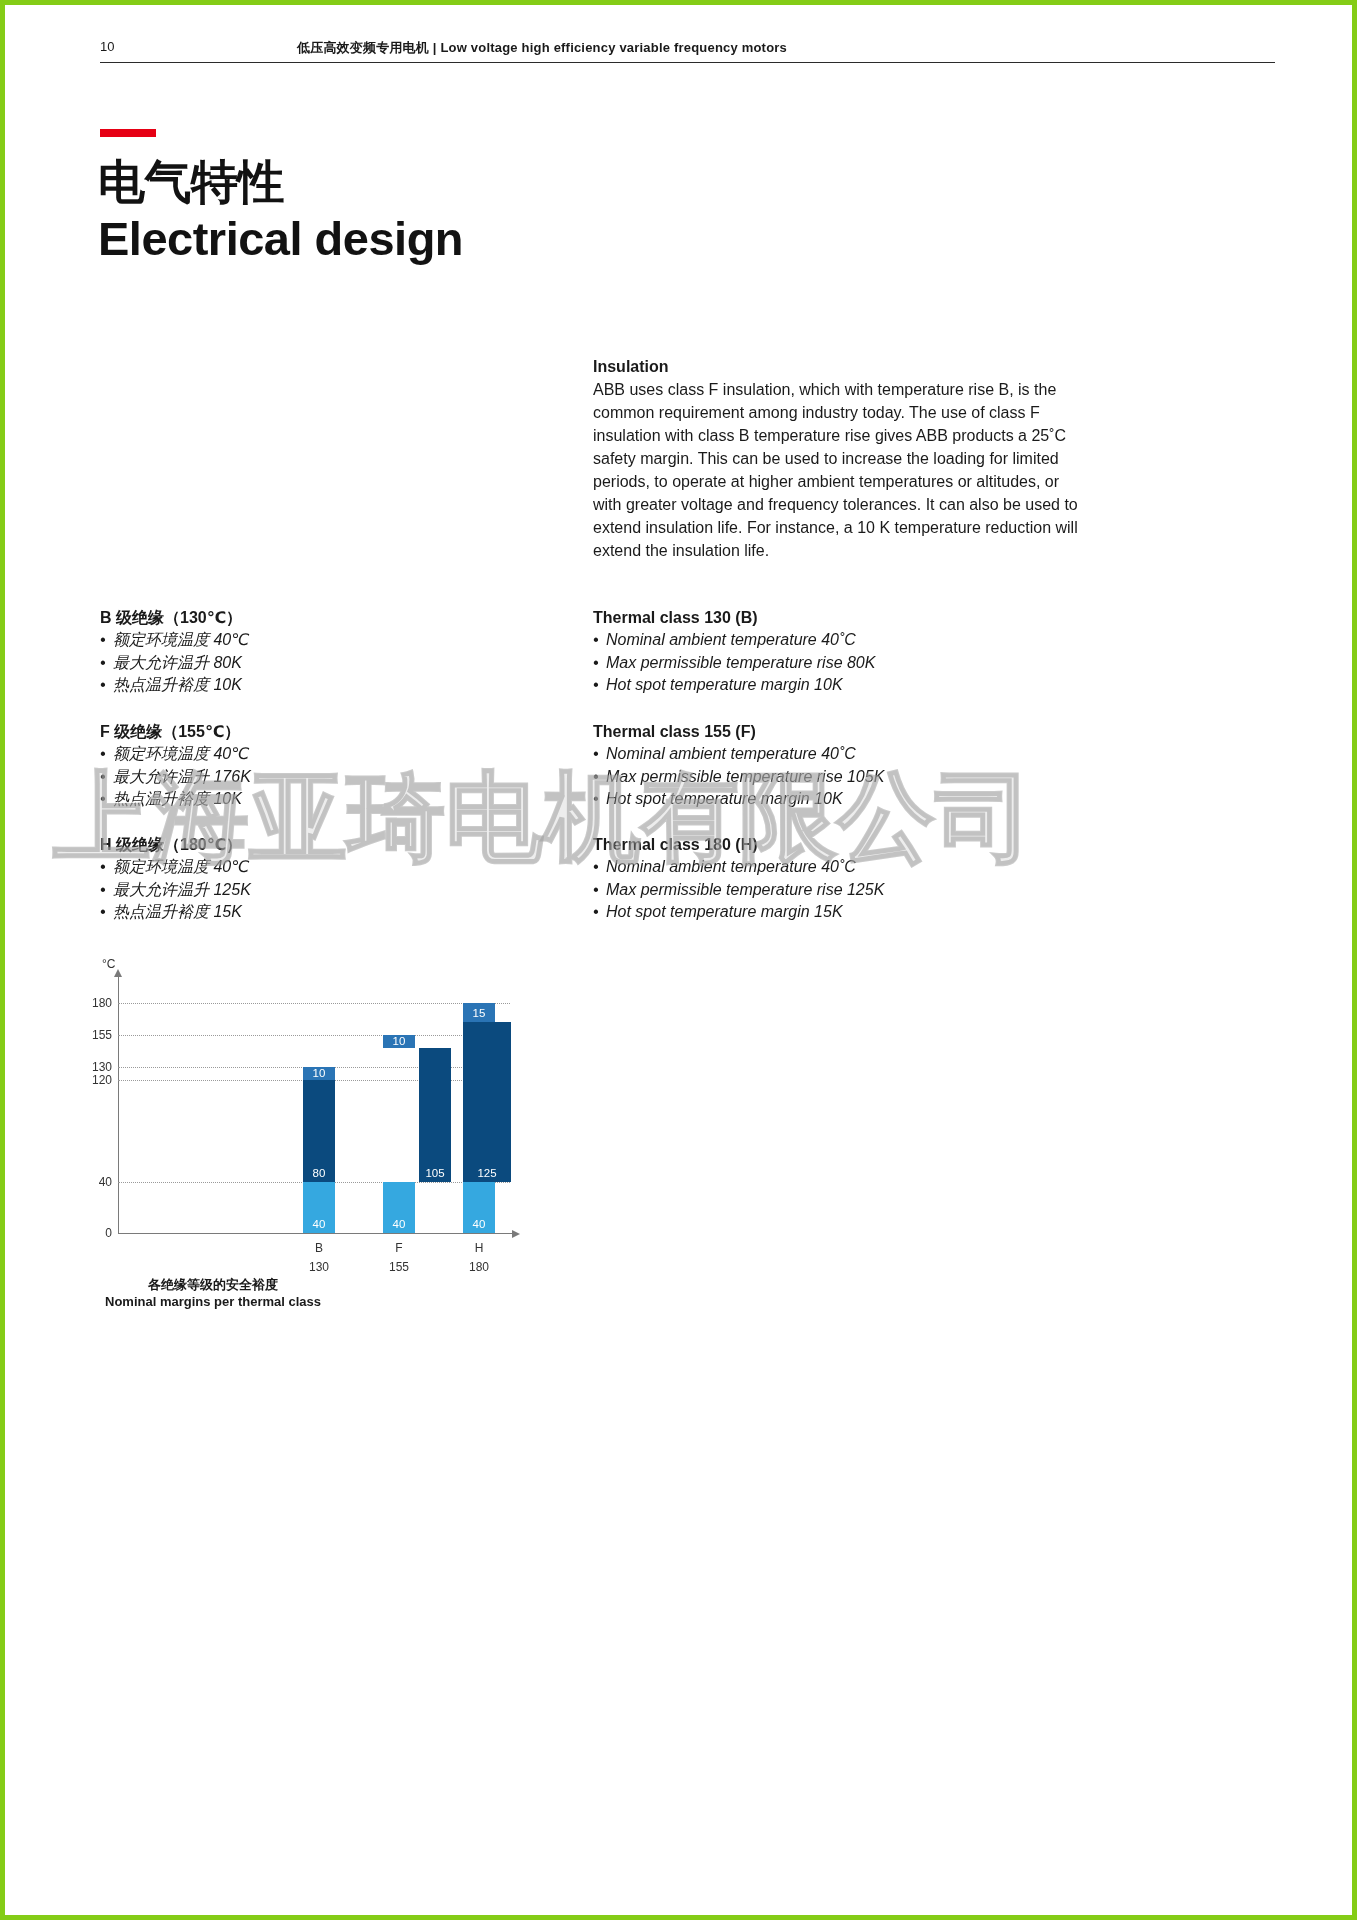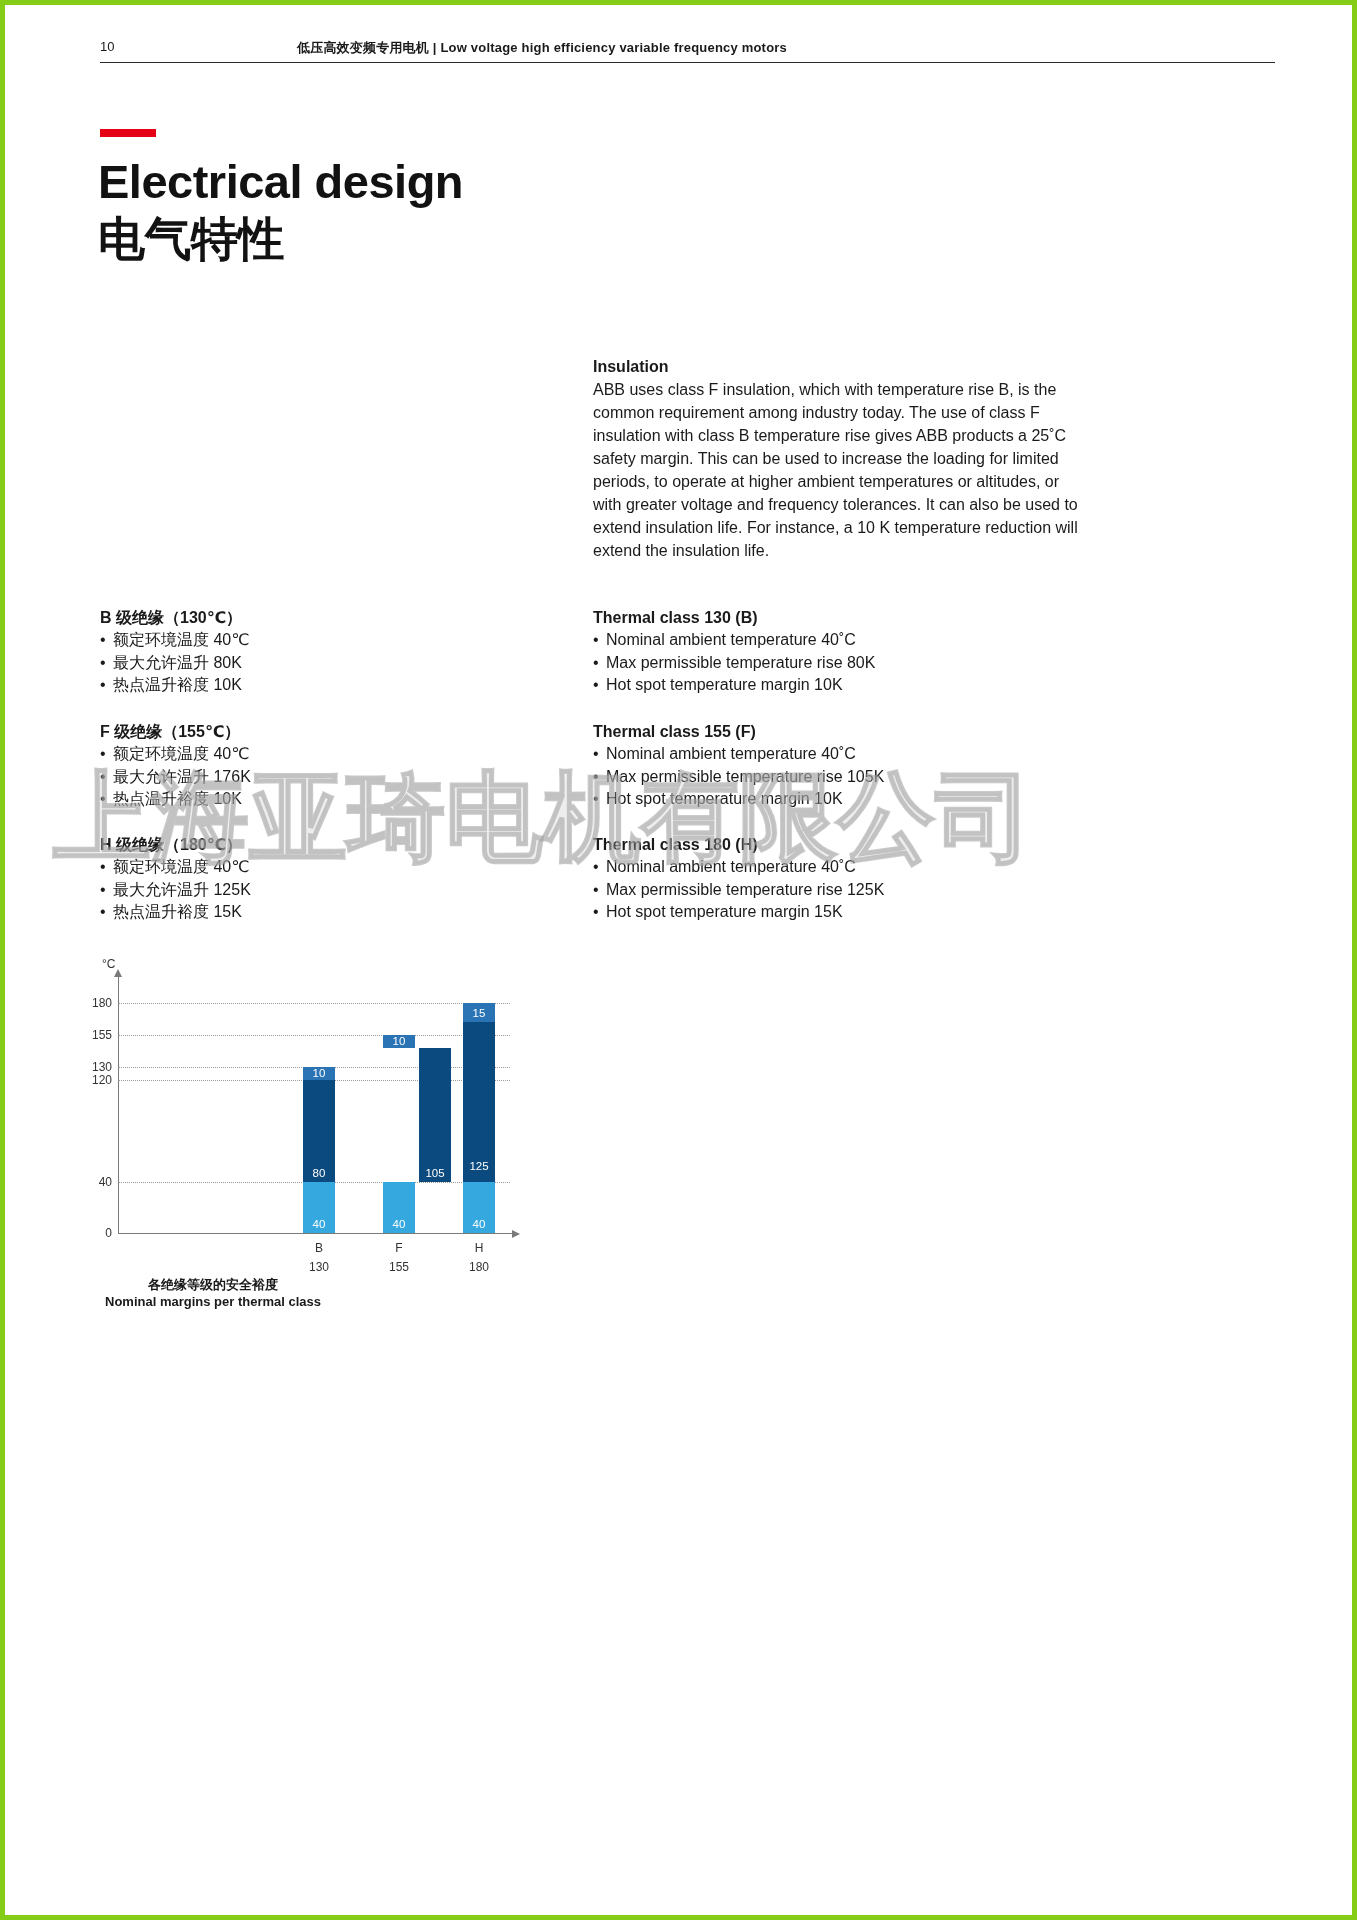--- a/index.html
+++ b/index.html
@@ -23,21 +23,21 @@
   .section { position:absolute; font-size:16px; line-height:23px; color:#1a1a1a; }
   .col-zh { left:95px; width:462px; }
   .col-en { left:588px; width:487px; }
   .sec-intro { top:350px; }
   .sec-b { top:601px; }
   .sec-f { top:715px; }
   .sec-h { top:828px; }
   .section h3 { font-size:16px; font-weight:bold; line-height:23px; }
   .section p { margin:0; }
   .section .para-gap { margin-top:21px; }
-  .bullet { position:relative; padding-left:13px; line-height:22.5px; }
+  .bullet { position:relative; padding-left:13px; line-height:22.5px;font-style:italic; }
   .bullet::before { content:"•"; position:absolute; left:0; top:0; }
 
   
   .chart { position:absolute; left:85px; top:952px; width:480px; height:320px; font-size:12px; color:#333; }
   .chart-plot { position:absolute; left:0; top:0; width:100%; height:100%; }
   .chart .unit { position:absolute; left:12px; top:0; font-size:12px; }
   .yaxis { position:absolute; left:28px; top:20px; width:1px; height:257px; background:#7a7a7a; }
   .yaxis-arrow { position:absolute; left:24px; top:12px; width:0; height:0; border-left:4.5px solid transparent; border-right:4.5px solid transparent; border-bottom:8px solid #7a7a7a; }
   .xaxis { position:absolute; left:28px; top:276px; width:396px; height:1px; background:#7a7a7a; }
   .xaxis-arrow { position:absolute; left:422px; top:272.5px; width:0; height:0; border-top:4.5px solid transparent; border-bottom:4.5px solid transparent; border-left:8px solid #7a7a7a; }
@@ -61,22 +61,22 @@
 
 <div class="page">
 
   <div class="page-header">
     <span class="page-number">10</span>
     <span class="header-title">低压高效变频专用电机 | Low voltage high efficiency variable frequency motors</span>
   </div>
 
   <div class="red-dash" style="background: rgb(230, 0, 20);"></div>
   <div class="page-title">
+    <div>电气特性</div>
     <div>Electrical design</div>
-    <div>电气特性</div>
   </div>
 
   <div class="section col-en sec-intro">
     <h3>Insulation</h3>
     <p>ABB uses class F insulation, which with temperature rise B, is the common requirement among industry today. The use of class F insulation with class B temperature rise gives ABB products a 25˚C safety margin. This can be used to increase the loading for limited periods, to operate at higher ambient temperatures or altitudes, or with greater voltage and frequency tolerances. It can also be used to extend insulation life. For instance, a 10 K temperature reduction will extend the insulation life.</p>
   </div>
 
   <div class="section col-zh sec-b">
     <h3>B 级绝缘（130℃）</h3>
     <div class="bullet">额定环境温度 40℃</div>
@@ -138,21 +138,21 @@
         <div class="seg" style="left: 213px; width: 32px; top: 122.667px; height: 102.222px; background: rgb(11, 74, 126); align-items: flex-end; padding-bottom: 3px;">80</div>
         <div class="seg" style="left: 213px; width: 32px; top: 109.889px; height: 12.7778px; background: rgb(42, 116, 181); align-items: center; padding-bottom: 0px;">10</div>
         <div class="xlab" style="left: 207px; top: 283px;">B</div>
         <div class="xlab" style="left: 207px; top: 302px;">130</div>
         <div class="seg" style="left: 293px; width: 32px; top: 224.889px; height: 51.1111px; background: rgb(53, 168, 224); align-items: flex-end; padding-bottom: 3px;">40</div>
         <div class="seg" style="left: 293px; width: 32px; top: 90.7222px; height: 134.167px; background: rgb(11, 74, 126); align-items: flex-end; padding-bottom: 3px; margin-left: 36px;">105</div>
         <div class="seg" style="left: 293px; width: 32px; top: 77.9444px; height: 12.7778px; background: rgb(42, 116, 181); align-items: center; padding-bottom: 0px;">10</div>
         <div class="xlab" style="left: 287px; top: 283px;">F</div>
         <div class="xlab" style="left: 287px; top: 302px;">155</div>
         <div class="seg" style="left: 373px; width: 32px; top: 224.889px; height: 51.1111px; background: rgb(53, 168, 224); align-items: flex-end; padding-bottom: 3px;">40</div>
-        <div class="seg" style="left: 373px; width: 32px; top: 65.1667px; height: 159.722px; background: rgb(11, 74, 126); align-items: flex-end; padding-bottom: 10px;">125</div>
+        <div class="seg" style="left: 373px; width: 48px; top: 65.1667px; height: 159.722px; background: rgb(11, 74, 126); align-items: flex-end; padding-bottom: 3px;">125</div>
         <div class="seg" style="left: 373px; width: 32px; top: 46px; height: 19.1667px; background: rgb(42, 116, 181); align-items: center; padding-bottom: 0px;">15</div>
         <div class="xlab" style="left: 367px; top: 283px;">H</div>
         <div class="xlab" style="left: 367px; top: 302px;">180</div>
       </div>
   </div>
   <div class="chart-caption">
     <div>各绝缘等级的安全裕度</div>
     <div>Nominal margins per thermal class</div>
   </div>
 

